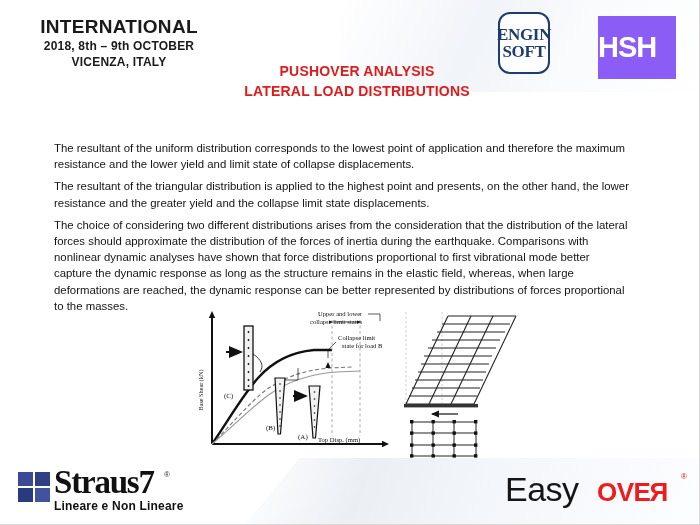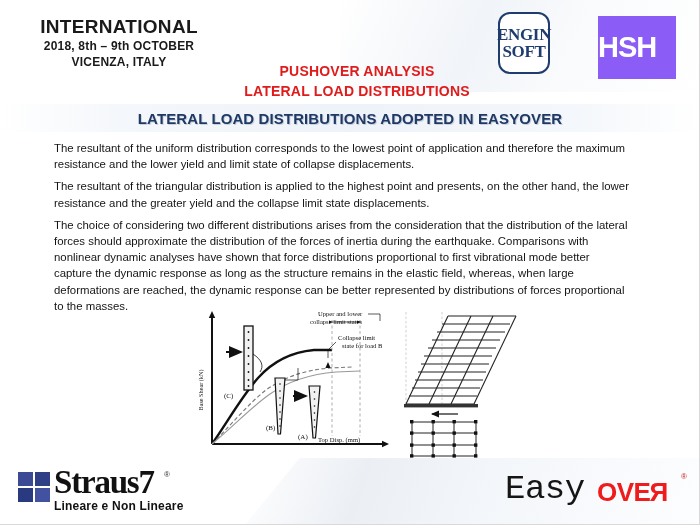--- a/index.html
+++ b/index.html
@@ -94,21 +94,21 @@
     font-size:33px;letter-spacing:-1.2px;line-height:1;
   }
   .straus-reg{position:absolute;left:146px;top:4px;font-size:8px;color:#333;}
   .straus-sub{
     position:absolute;left:36px;top:33px;color:#111111;
     font-weight:bold;font-size:12px;letter-spacing:.2px;
   }
   .logo-easyover{position:absolute;left:505px;top:14px;width:180px;height:40px;}
   .eo-easy{
     position:absolute;left:0;top:0;color:#151515;
-    font-family:Liberation Mono, monospace;font-size:34px;line-height:1;letter-spacing:-.5px;
+    font-family:Liberation Sans, sans-serif;font-size:34px;line-height:1;letter-spacing:-.5px;
   }
   .eo-over{
     position:absolute;left:92px;top:7px;color:#ee1c1c;
     font-weight:bold;font-size:26px;line-height:1;letter-spacing:-.5px;
   }
   .eo-over .flip{display:inline-block;transform:scaleX(-1);}
   .eo-reg{position:absolute;left:176px;top:0px;font-size:8px;color:#cc2222;}
 </style>
 </head>
 <body>
@@ -132,23 +132,20 @@
     <div class="logo-enginsoft">
       <span>ENGIN</span>
       <span>SOFT</span>
     </div>
 
     <div class="logo-hsh">
       <span>HSH</span>
     </div>
   </div>
 
-  <div class="banner">
-    <div class="banner-title">LATERAL LOAD DISTRIBUTIONS ADOPTED IN EASYOVER</div>
-  </div>
 
   <div class="body-text">
     <p>The resultant of the uniform distribution corresponds to the lowest point of application and therefore the maximum resistance and the lower yield and limit state of collapse displacements.</p>
     <p>The resultant of the triangular distribution is applied to the highest point and presents, on the other hand, the lower resistance and the greater yield and the collapse limit state displacements.</p>
     <p>The choice of considering two different distributions arises from the consideration that the distribution of the lateral forces should approximate the distribution of the forces of inertia during the earthquake. Comparisons with nonlinear dynamic analyses have shown that force distributions proportional to first vibrational mode better capture the dynamic response as long as the structure remains in the elastic field, whereas, when large deformations are reached, the dynamic response can be better represented by distributions of forces proportional to the masses.</p>
   </div>
 
   <div class="figure">
     <svg class="fig-svg" width="330" height="152" viewBox="0 0 330 152">
       <defs>

